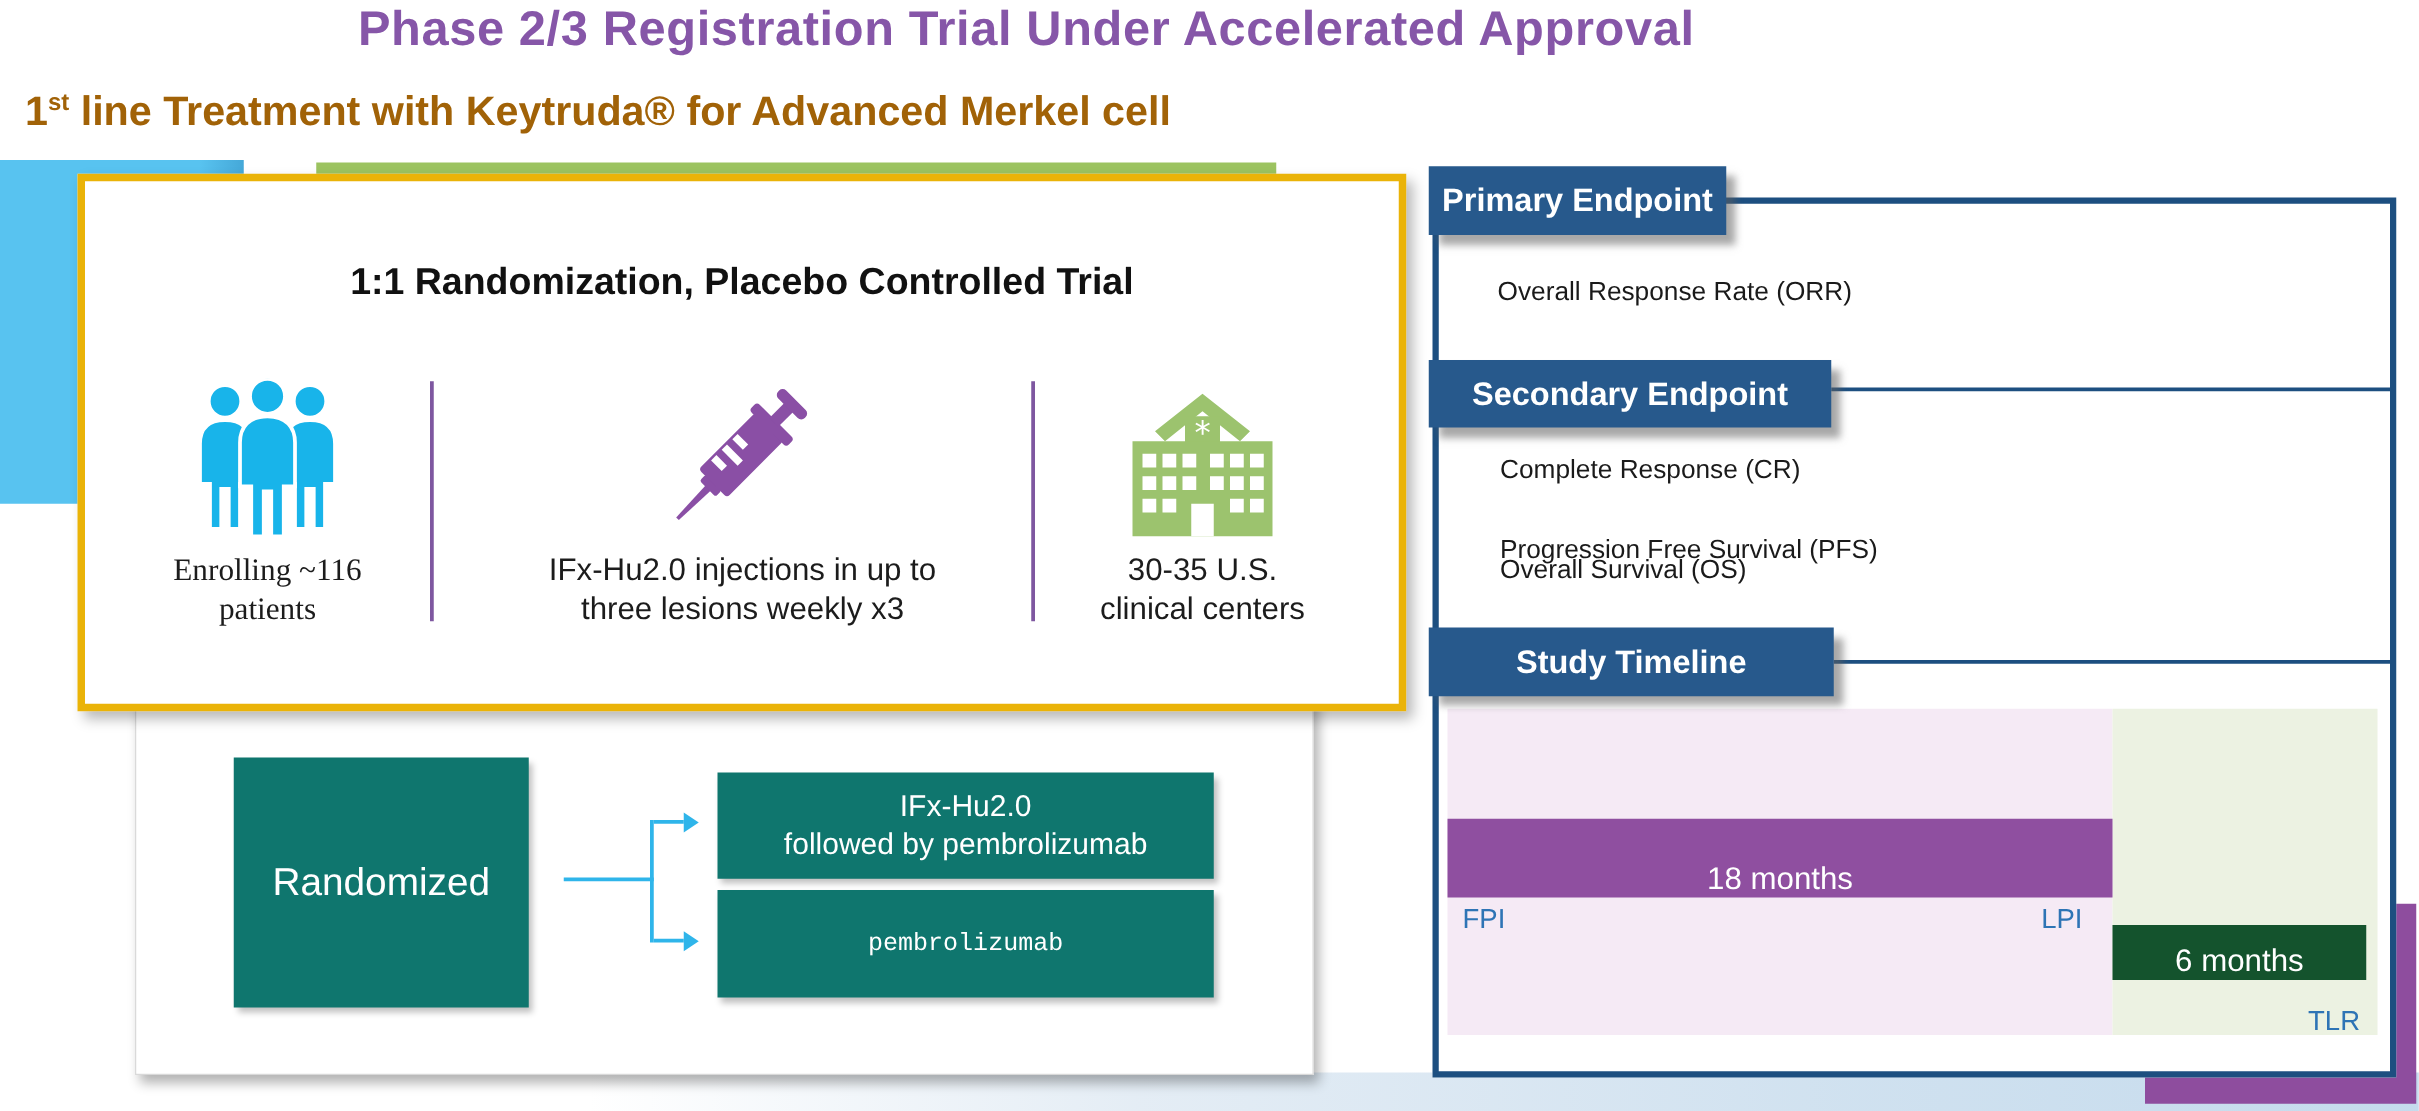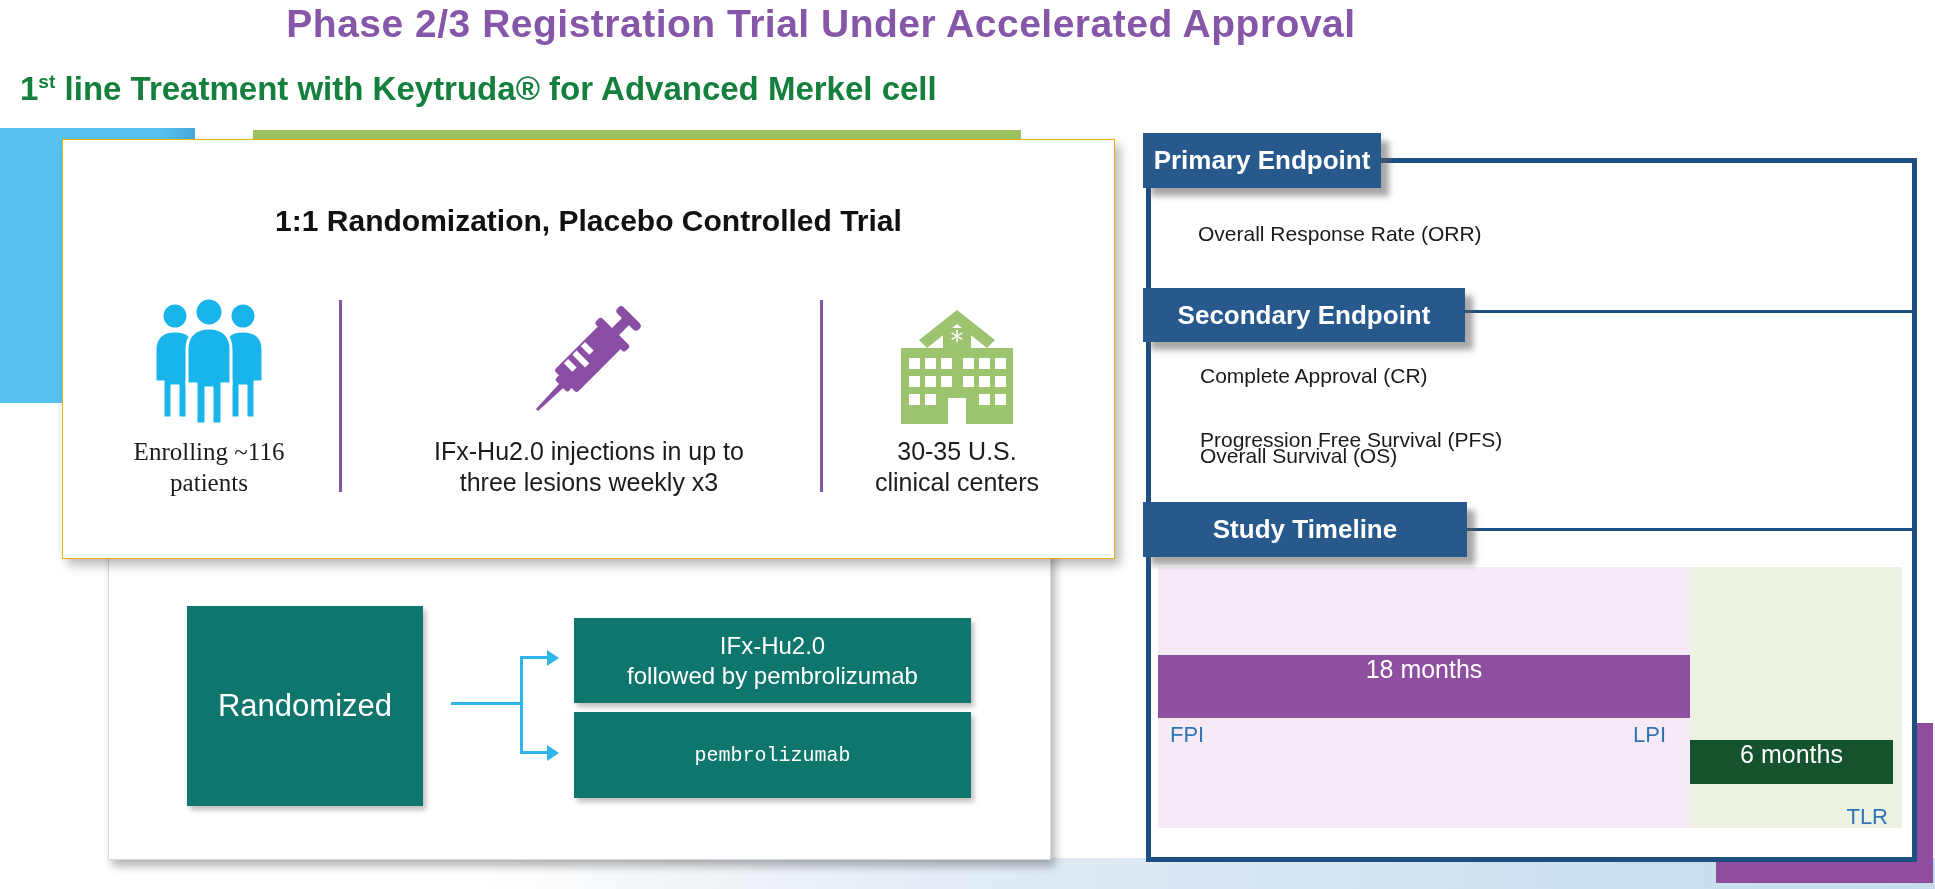--- a/index.html
+++ b/index.html
@@ -3,38 +3,38 @@
 <meta charset="utf-8">
 <style>
   html,body{margin:0;padding:0;background:#ffffff;}
   body{width:1935px;height:889px;position:relative;overflow:hidden;
        font-family:"Liberation Sans", sans-serif;color:#1a1a1a;}
   .abs{position:absolute;}
 
   
   .slide-title{left:0;top:2px;width:1642px;text-align:center;
     font-size:39px;font-weight:bold;color:#8656A8;letter-spacing:.5px;z-index:7;}
-  .slide-subtitle{left:20px;top:70px;font-size:33px;font-weight:bold;color:#15803d;z-index:7;}
+  .slide-subtitle{left:20px;top:70px;font-size:33px;font-weight:bold;color:#a16207;z-index:7;}
   .slide-subtitle sup{font-size:0.58em;vertical-align:super;}
 
   
   .cyan-rect{left:0;top:128px;width:195px;height:275px;
     background:linear-gradient(90deg,#58C3F0 82%,#45A8D8);z-index:2;}
   .green-topbar{left:253px;top:130px;width:768px;height:11px;background:#9CC360;z-index:2;}
   .purple-corner{left:1716px;top:723px;width:217px;height:160px;background:#8E4D9E;z-index:1;}
   .watercolor{left:470px;top:858px;width:1465px;height:31px;z-index:1;
     background:linear-gradient(90deg,rgba(178,203,226,0) 0%,rgba(178,203,226,.35) 30%,rgba(160,195,224,.5) 70%,rgba(150,190,222,.55) 100%);}
 
   
   .flow-panel{left:108px;top:330px;width:941px;height:528px;background:#fff;
     border:1px solid #d9d9d9;box-shadow:4px 6px 9px rgba(0,0,0,.30);z-index:3;}
 
   
   .card{left:62px;top:139px;width:1051px;height:418px;background:#fff;
-    border:1px solid #eab308;box-shadow:5px 6px 10px rgba(0,0,0,.28);z-index:6;}
+    border:6px solid #eab308;box-shadow:5px 6px 10px rgba(0,0,0,.28);z-index:6;}
   .card-title{top:64px;left:0;width:100%;text-align:center;font-size:30px;font-weight:bold;color:#111;}
   .card-divider{top:160px;width:3px;height:192px;background:#7E57A0;}
   .divider-1{left:276px;} .divider-2{left:757px;}
   .card-col{top:146px;text-align:center;}
   .col-1{left:10px;width:272px;font-family:Liberation Serif, serif;} .col-2{left:296px;width:460px;} .col-3{left:704px;width:380px;}
   .col-icon{height:142px;display:flex;align-items:flex-end;justify-content:center;}
   .col-caption{margin-top:8px;font-size:25px;line-height:31px;color:#1c1c1c;}
 
   
   .flow-box{background:#0f766e;color:#fff;display:flex;flex-direction:column;
@@ -62,21 +62,21 @@
   .tab-secondary{left:1143px;top:288px;width:322px;height:54px;}
   .tab-timeline{left:1143px;top:502px;width:324px;height:55px;}
   .section-line{height:3px;background:#1D4F80;z-index:4;}
   .line-secondary{left:1465px;top:310px;width:448px;}
   .line-timeline{left:1467px;top:528px;width:446px;}
   .endpoint-item{font-size:21px;color:#1a1a1a;z-index:4;}
 
   
   .tl-lavender{left:1158px;top:567px;width:532px;height:261px;background:#F5EAF5;z-index:4;}
   .tl-lightgreen{left:1690px;top:567px;width:212px;height:261px;background:#ECF2E2;z-index:4;}
-  .tl-bar{color:#fff;font-size:25px;display:flex;align-items:flex-start;justify-content:center;z-index:5;}
+  .tl-bar{color:#fff;font-size:25px;display:flex;align-items:flex-end;justify-content:center;z-index:5;}
   .tl-bar-18{left:1158px;top:655px;width:532px;height:63px;background:#8F4FA0;}
   .tl-bar-6{left:1690px;top:740px;width:203px;height:44px;background:#14532d;}
   .tl-label{font-size:22px;color:#2E74B5;z-index:5;}
   .lbl-fpi{left:1170px;top:722px;}
   .lbl-lpi{left:1540px;top:722px;width:126px;text-align:right;}
   .lbl-tlr{left:1760px;top:804px;width:128px;text-align:right;}
 </style>
 </head>
 <body>
 
@@ -110,21 +110,21 @@
 <div class="abs endpoint-panel"></div>
 <div class="abs section-tab tab-primary">
   <span>Primary Endpoint</span>
 </div>
 <div class="abs endpoint-item" style="left:1198px;top:222px;">Overall Response Rate (ORR)</div>
 
 <div class="abs section-tab tab-secondary">
   <span>Secondary Endpoint</span>
 </div>
 <div class="abs section-line line-secondary"></div>
-<div class="abs endpoint-item" style="left:1200px;top:364px;">Complete Approval (CR)</div>
+<div class="abs endpoint-item" style="left:1200px;top:364px;">Complete Response (CR)</div>
 <div class="abs endpoint-item" style="left:1200px;top:428px;">Progression Free Survival (PFS)</div>
 <div class="abs endpoint-item" style="left:1200px;top:444px;">Overall Survival (OS)</div>
 
 <div class="abs section-tab tab-timeline">
   <span>Study Timeline</span>
 </div>
 <div class="abs section-line line-timeline"></div>
 
 <div class="abs tl-lavender"></div>
 <div class="abs tl-lightgreen"></div>

